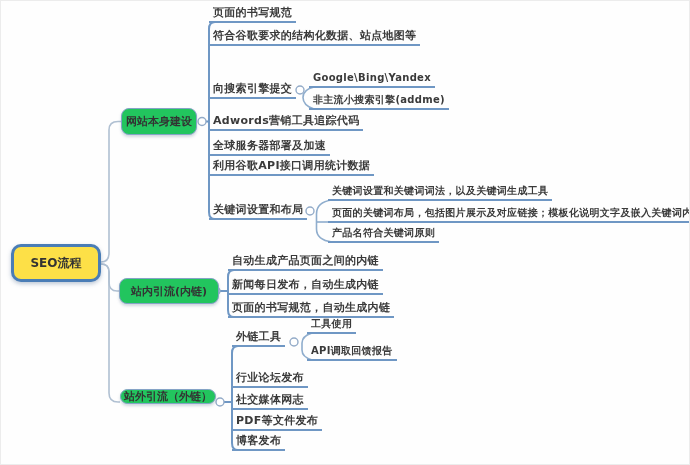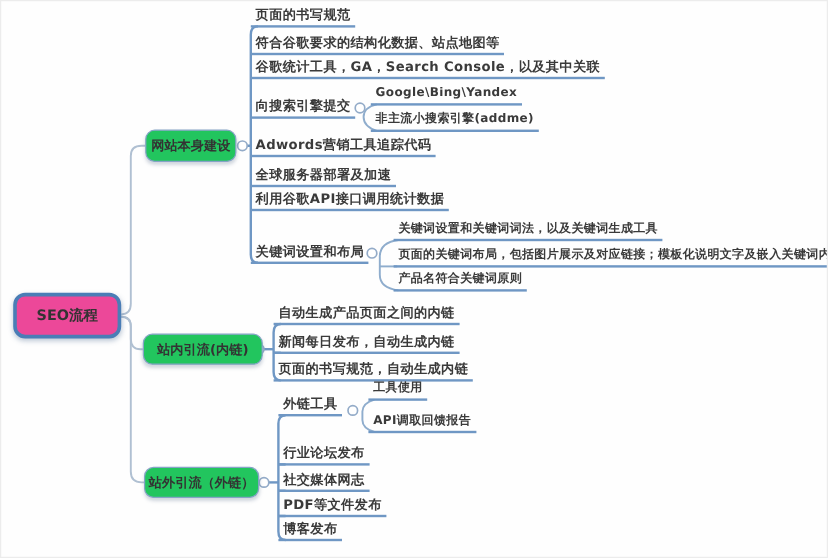--- a/index.html
+++ b/index.html
@@ -18,21 +18,21 @@
   .subleaf {
     font-size:10px; line-height:12px; padding:0 4px 2px 4px;
   }
   .node {
     position:absolute; display:flex; align-items:center; justify-content:center;
     background:#22c55e; border:1.6px solid #85a3c6; border-radius:8px;
     font-size:11px; font-weight:700; color:#333; white-space:nowrap;
     box-shadow:0 2px 3px rgba(90,110,140,.28);
   }
   .root {
-    background:#ec4899; border:3px solid #4a7db6; border-radius:10px;
+    background:#fde047; border:3px solid #4a7db6; border-radius:10px;
     font-size:12px; box-shadow:0 2px 4px rgba(70,100,140,.35);
   }
 </style>
 </head>
 <body>
 
 <div class="canvas">
 
   <svg class="wires" viewBox="0 0 690 465" xmlns="http://www.w3.org/2000/svg">
 
@@ -75,25 +75,24 @@
       <circle cx="299" cy="89" r="4"></circle>
       <circle cx="309" cy="210" r="4"></circle>
       <circle cx="293" cy="341" r="4"></circle>
     </g>
   </svg>
 
   <div class="node root" style="left:10px;top:243px;width:90px;height:38px;">SEO流程</div>
 
   <div class="node" style="left:120px;top:107px;width:76px;height:27px;">网站本身建设</div>
   <div class="node" style="left:118px;top:277px;width:100px;height:26px;">站内引流(内链)</div>
-  <div class="node" style="left:119px;top:388px;width:96px;height:26px;">站外引流（外链）</div>
+  <div class="node" style="left:119px;top:388px;width:96px;height:15px;">站外引流（外链）</div>
 
   <div class="leaf" style="left:208px;top:5px;">页面的书写规范</div>
   <div class="leaf" style="left:208px;top:28px;">符合谷歌要求的结构化数据、站点地图等</div>
-  <div class="leaf" style="left:208px;top:48px;">谷歌统计工具，GA，Search Console，以及其中关联</div>
   <div class="leaf" style="left:208px;top:81px;">向搜索引擎提交</div>
   <div class="leaf subleaf" style="left:308px;top:71px;">Google\Bing\Yandex</div>
   <div class="leaf subleaf" style="left:308px;top:93px;">非主流小搜索引擎(addme)</div>
   <div class="leaf" style="left:208px;top:113px;">Adwords营销工具追踪代码</div>
   <div class="leaf" style="left:208px;top:138px;">全球服务器部署及加速</div>
   <div class="leaf" style="left:208px;top:158px;">利用谷歌API接口调用统计数据</div>
   <div class="leaf" style="left:208px;top:202px;">关键词设置和布局</div>
   <div class="leaf subleaf" style="left:327px;top:184px;">关键词设置和关键词词法，以及关键词生成工具</div>
   <div class="leaf subleaf" style="left:327px;top:206px;">页面的关键词布局，包括图片展示及对应链接；模板化说明文字及嵌入关键词内链</div>
   <div class="leaf subleaf" style="left:327px;top:226px;">产品名符合关键词原则</div>

